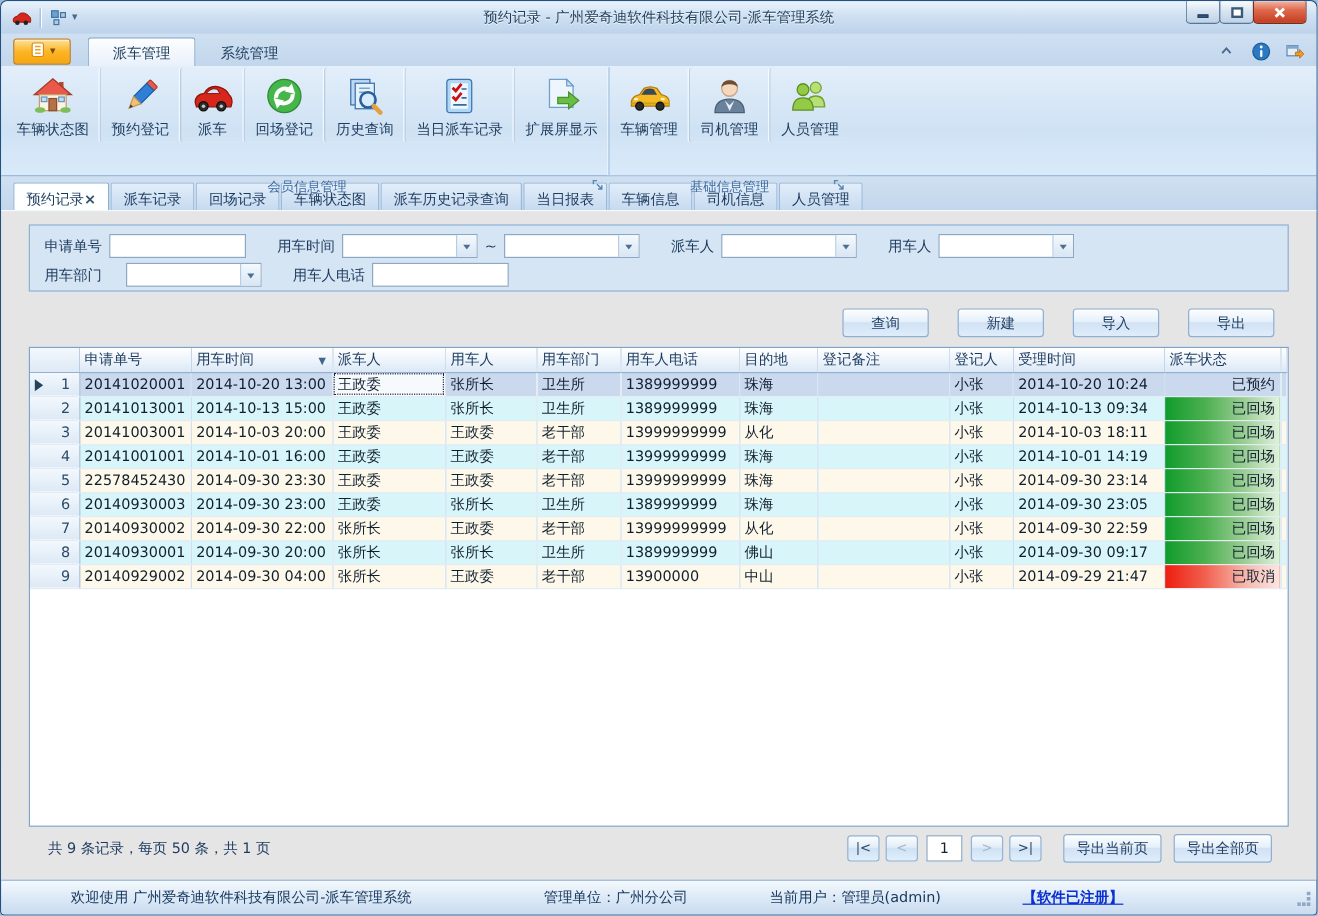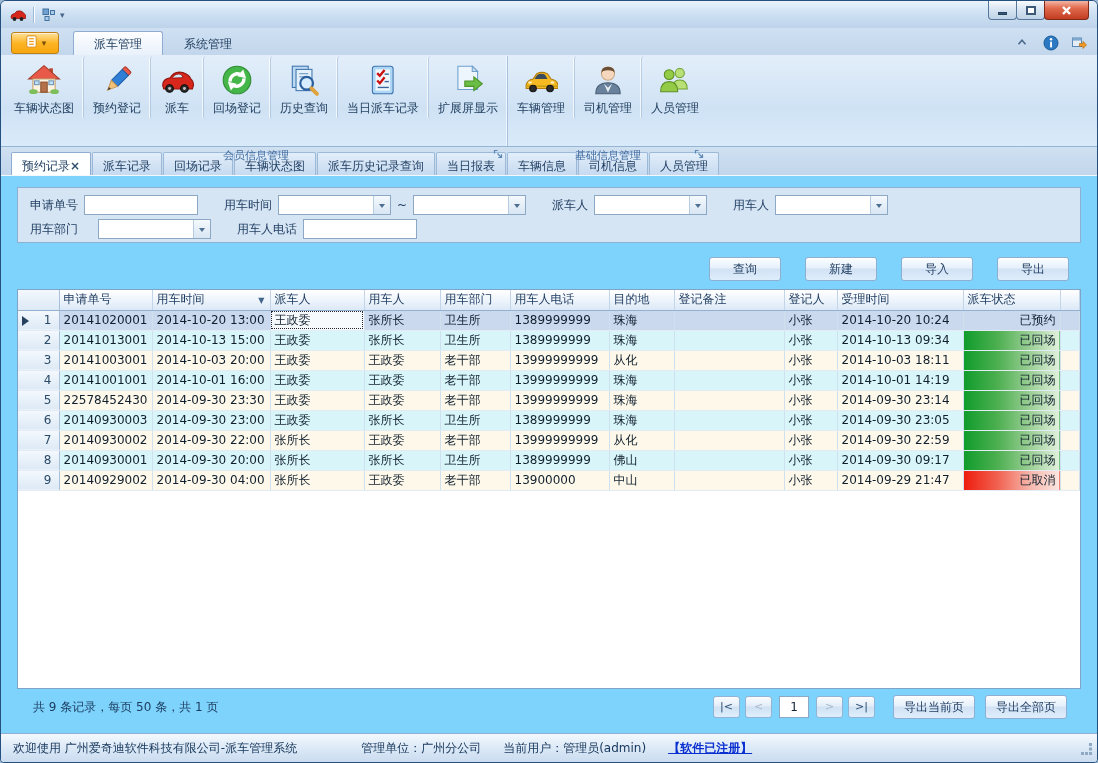--- a/index.html
+++ b/index.html
@@ -60,21 +60,21 @@
   
   .doc-tabs{height:28px;background:linear-gradient(#cfe0f1,#c2d6ec);display:flex;align-items:flex-end;
     padding:0 10px;gap:1px;}
   .dtab{height:23px;padding:4px 10px 0;border:1px solid #9db9d8;border-bottom:none;
     border-radius:2px 2px 0 0;background:linear-gradient(#e2eefa,#c6daf0);color:#1d3b5f;
     display:flex;align-items:center;white-space:nowrap;}
   .dtab.active{background:#feffff;border-color:#8fadd0;font-weight:normal;}
   .dtab-close{color:#33506e;font-weight:bold;font-size:12px;line-height:10px;}
 
   
-  .content{flex:1;background:#7dd3fc;padding:11px 16px 0;overflow:hidden;border-top:1px solid #f3f8fd;}
+  .content{flex:1;background:#e5e5e5;padding:11px 23px 0;overflow:hidden;border-top:1px solid #f3f8fd;}
 
   .search-panel{border:1px solid #8fb0d2;height:56px;padding:5px 12px 0;background:#d6e5f4;}
   .srow{display:flex;align-items:center;height:24px;color:#1c3a5e;}
   .lbl{white-space:nowrap;margin-right:6px;}
   .ml{margin-left:26px;}
   .tinput{width:114px;height:20px;border:1px solid #8ca8c4;background:#fff;padding:0 3px;
     font:inherit;color:#123;}
   .combo{width:113px;height:20px;border:1px solid #8ca8c4;background:#fff;position:relative;}
   .cbtn{position:absolute;right:0;top:0;bottom:0;width:17px;border-left:1px solid #b6cce2;
     background:linear-gradient(#f4f9fd,#d8e6f4);display:flex;align-items:center;justify-content:center;}
@@ -118,21 +118,21 @@
     color:#2c4c6e;font-size:11px;}
   .pbtn.dim{color:#a7b8ca;}
   .page-input{width:30px;height:22px;border:1px solid #8ca8c4;text-align:center;font:inherit;
     color:#123;background:#fff;margin:0 2px;}
   .export-btns{display:flex;gap:10px;margin-left:18px;margin-right:12px;}
 
   
   .statusbar{height:29px;border-top:1px solid #8fb0d0;border-radius:0 0 3px 3px;
     background:linear-gradient(#f4f9fd,#dcE9f7 50%,#cadcf0);display:flex;align-items:center;
     padding:0 12px;color:#16365a;position:relative;}
-  .sb-item{white-space:nowrap;}
+  .sb-item{white-space:nowrap;margin-left:46px;}
   .sb-gap{width:64px;}
   .sb-sp{width:22px;}
   .registered{color:#0a2fd0;text-decoration:underline;font-weight:bold;}
   .grip{position:absolute;right:4px;bottom:4px;}
 </style>
 </head>
 <body>
 
 <div class="window">
 
@@ -146,20 +146,21 @@
       </span>
     <span class="tb-sep"></span>
     <span class="tb-icon" id="qat-icon">
         <svg width="16" height="16" viewBox="0 0 16 16">
           <rect x="2" y="2" width="5.5" height="5.5" fill="#6fa0d0" stroke="#44729f"></rect>
           <rect x="9.5" y="3.5" width="4" height="4" fill="#a9cbea" stroke="#44729f"></rect>
           <rect x="4" y="9.5" width="4" height="4" fill="#a9cbea" stroke="#44729f"></rect>
         </svg>
       </span>
     <span class="tb-caret">▾</span>
+    <div class="title">预约记录 - 广州爱奇迪软件科技有限公司-派车管理系统</div>
     <div class="win-controls">
       <div class="wbtn">
           <span class="glyph-min"></span>
         </div>
       <div class="wbtn">
           <span class="glyph-max"></span>
         </div>
       <div class="wbtn close">
         <svg width="11" height="11" viewBox="0 0 11 11">
             <path d="M2 2 L9 9 M9 2 L2 9" stroke="#fff" stroke-width="2.4"></path>

